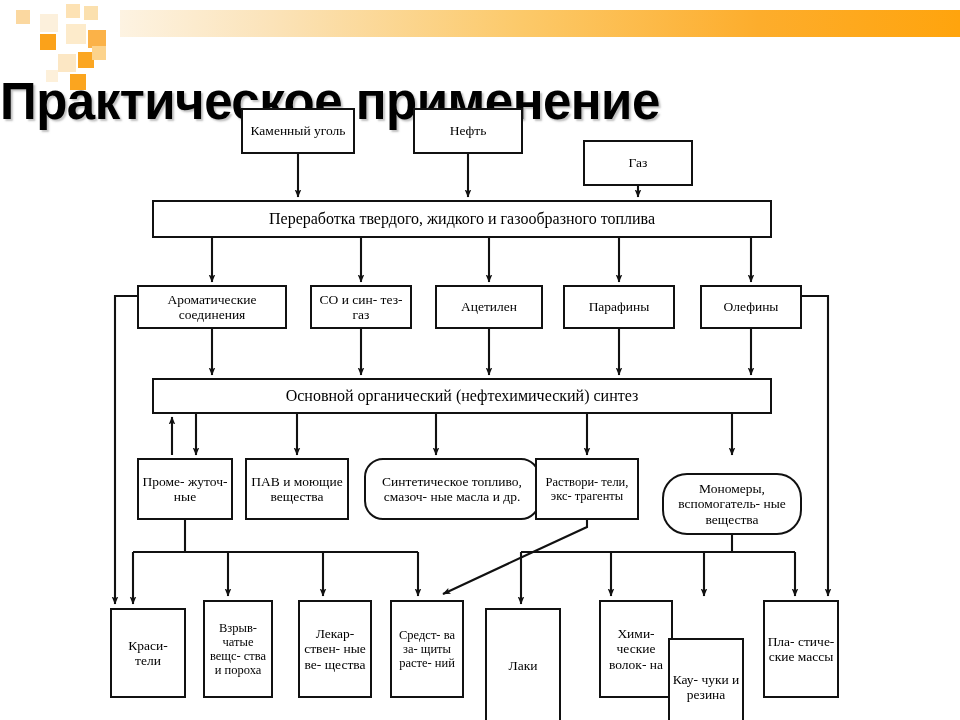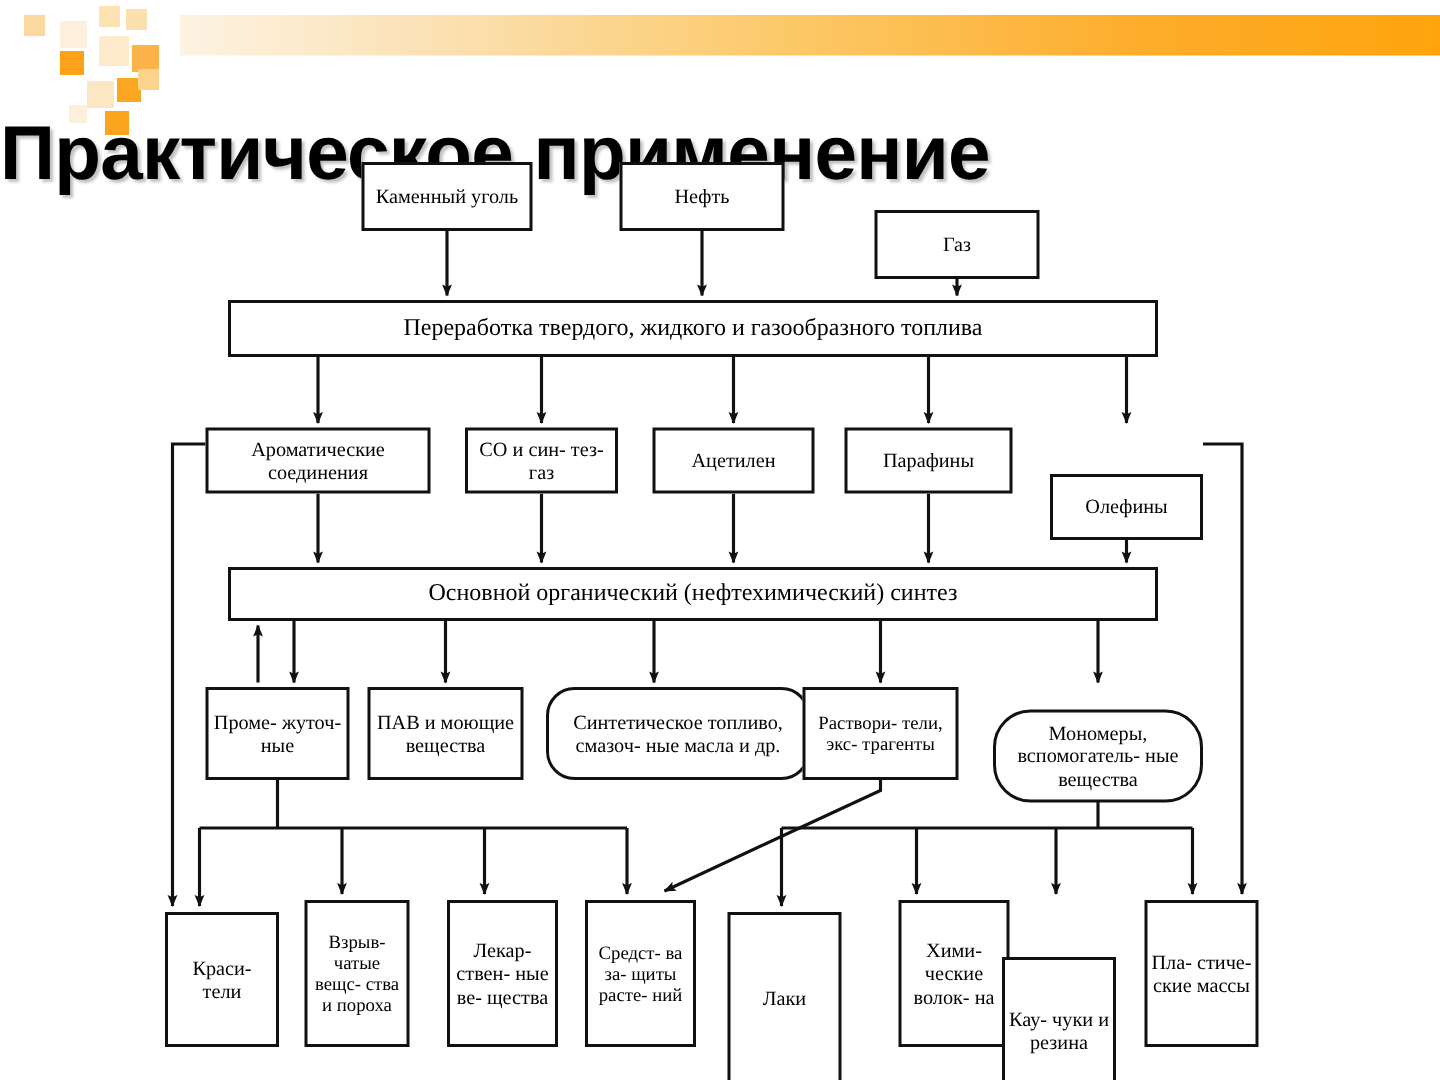--- a/index.html
+++ b/index.html
@@ -174,21 +174,21 @@
       </div>
       <div class="node n-md" style="left: 310px; top: 285px; width: 102px; height: 44px;">
         <span>СО и син- тез-газ</span>
       </div>
       <div class="node n-md" style="left: 435px; top: 285px; width: 108px; height: 44px;">
         <span>Ацетилен</span>
       </div>
       <div class="node n-md" style="left: 563px; top: 285px; width: 112px; height: 44px;">
         <span>Парафины</span>
       </div>
-      <div class="node n-md" style="left: 700px; top: 285px; width: 102px; height: 44px; margin-top: 31px;">
+      <div class="node n-md" style="left: 700px; top: 285px; width: 102px; height: 44px;">
         <span>Олефины</span>
       </div>
       <div class="node n-xl" style="left: 152px; top: 378px; width: 620px; height: 36px;">
         <span>Основной органический (нефтехимический) синтез</span>
       </div>
       <div class="node n-md" style="left: 137px; top: 458px; width: 96px; height: 62px;">
         <span>Проме- жуточ- ные</span>
       </div>
       <div class="node n-md" style="left: 245px; top: 458px; width: 104px; height: 62px;">
         <span>ПАВ и моющие вещества</span>

